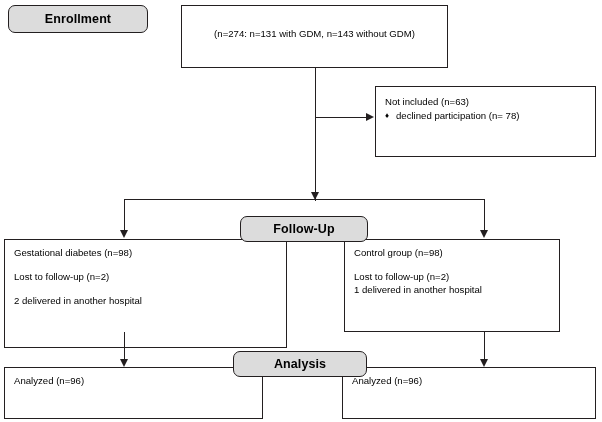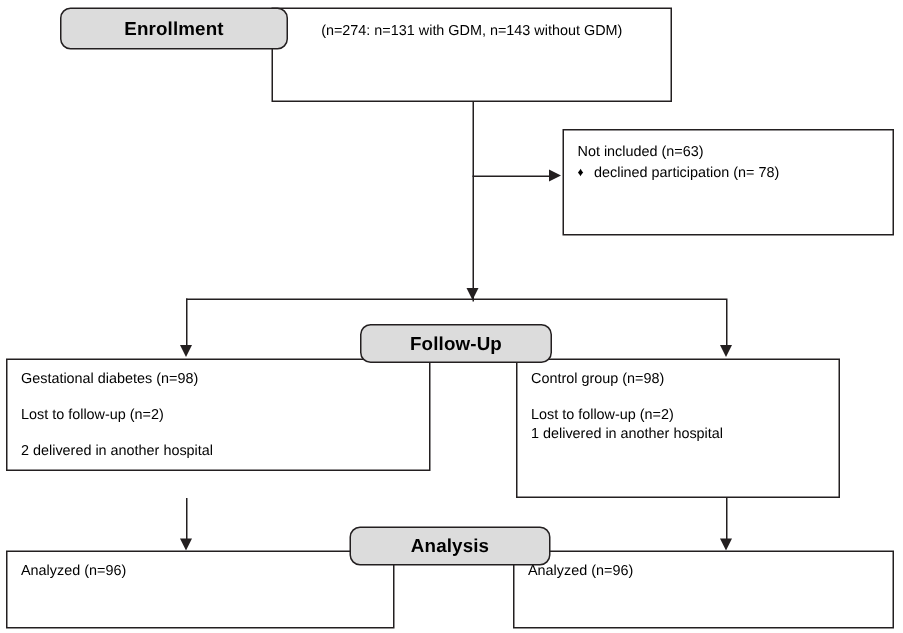--- a/index.html
+++ b/index.html
@@ -32,21 +32,21 @@
     padding: 7px 9px 0 9px;
   }
   .box.center .pad {
     padding-top: 9px;
     text-align: center;
   }
   .line {
     white-space: nowrap;
   }
   .line.gap-sm { margin-top: 12px; }
-  .line.gap-md { }
+  .line.gap-md { margin-top: 13px; }
   .line.gap-tight { margin-top: 1px; }
 
   .bullet-row {
     display: flex;
     align-items: baseline;
     white-space: nowrap;
     margin-top: 2px;
   }
   .bullet-glyph {
     display: inline-block;
@@ -99,21 +99,21 @@
     border-top: 4.5px solid transparent;
     border-bottom: 4.5px solid transparent;
     border-left: 8px solid #231f20;
   }
 </style>
 </head>
 <body>
 
 <div id="canvas">
 
-  <div class="stage" style="left:8px; top:5px; width:152px; height:28px;margin-left:32px;">
+  <div class="stage" style="left:8px; top:5px; width:140px; height:28px;">
     <span>Enrollment</span>
   </div>
 
   <div class="box center" style="left:181px; top:5px; width:267px; height:63px;">
     <div class="pad">
       <div class="line gap-md">(n=274: n=131 with GDM, n=143 without GDM)</div>
     </div>
   </div>
 
   <div class="box" style="left:375px; top:86px; width:221px; height:71px;">
@@ -136,21 +136,21 @@
   <div class="hline" style="left:124px; top:199px; width:360px;"></div>
   <div class="vline" style="left:124px; top:199px; height:32px;"></div>
   <div class="arrow-down" style="left:119.5px; top:230px;"></div>
   <div class="vline" style="left:484px; top:199px; height:32px;"></div>
   <div class="arrow-down" style="left:479.5px; top:230px;"></div>
 
   <div class="stage" style="left:240px; top:216px; width:128px; height:26px;">
     <span>Follow-Up</span>
   </div>
 
-  <div class="box" style="left:4px; top:239px; width:283px; height:75px;">
+  <div class="box" style="left:4px; top:239px; width:283px; height:109px;">
     <div class="pad">
       <div class="line">Gestational diabetes (n=98)</div>
       <div class="line gap-sm">Lost to follow-up (n=2)</div>
       <div class="line gap-sm">2 delivered in another hospital</div>
     </div>
   </div>
 
   <div class="box" style="left:344px; top:239px; width:216px; height:93px;">
     <div class="pad">
       <div class="line">Control group (n=98)</div>

